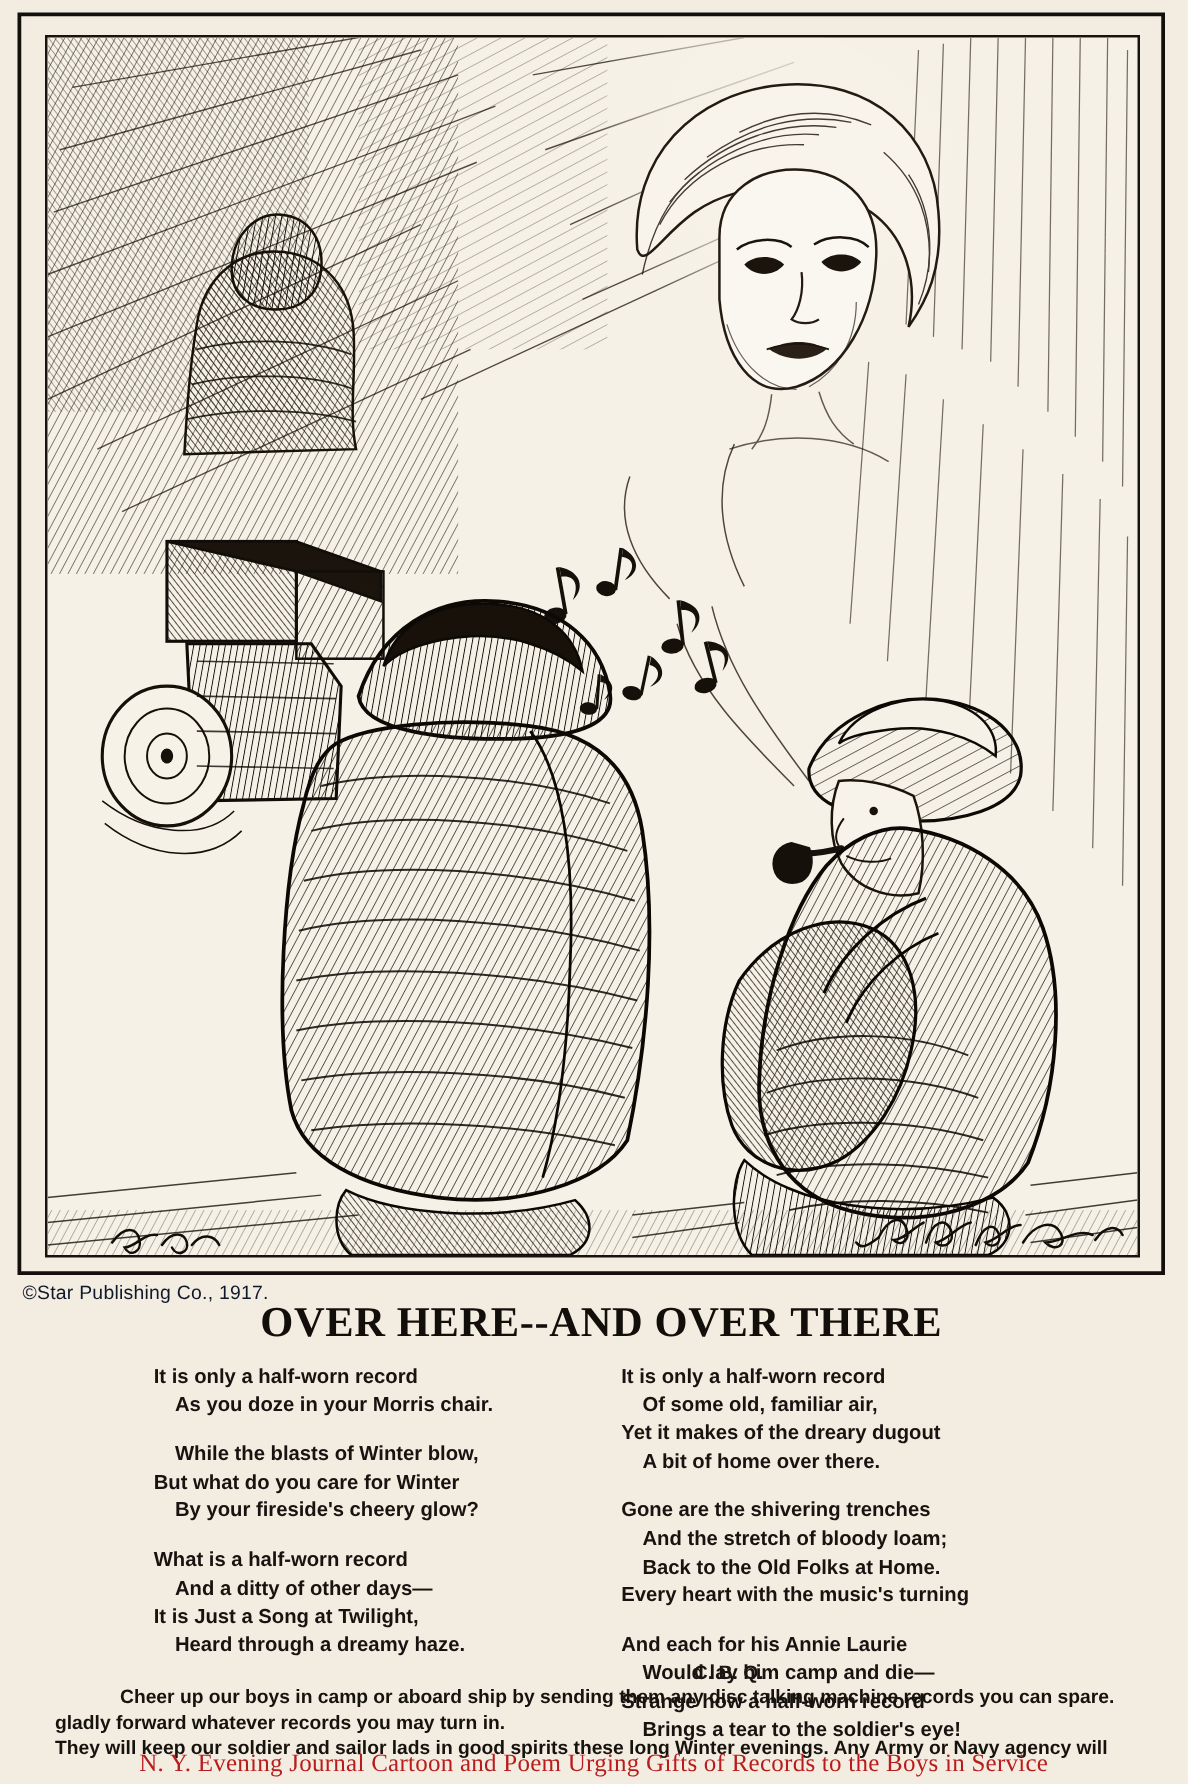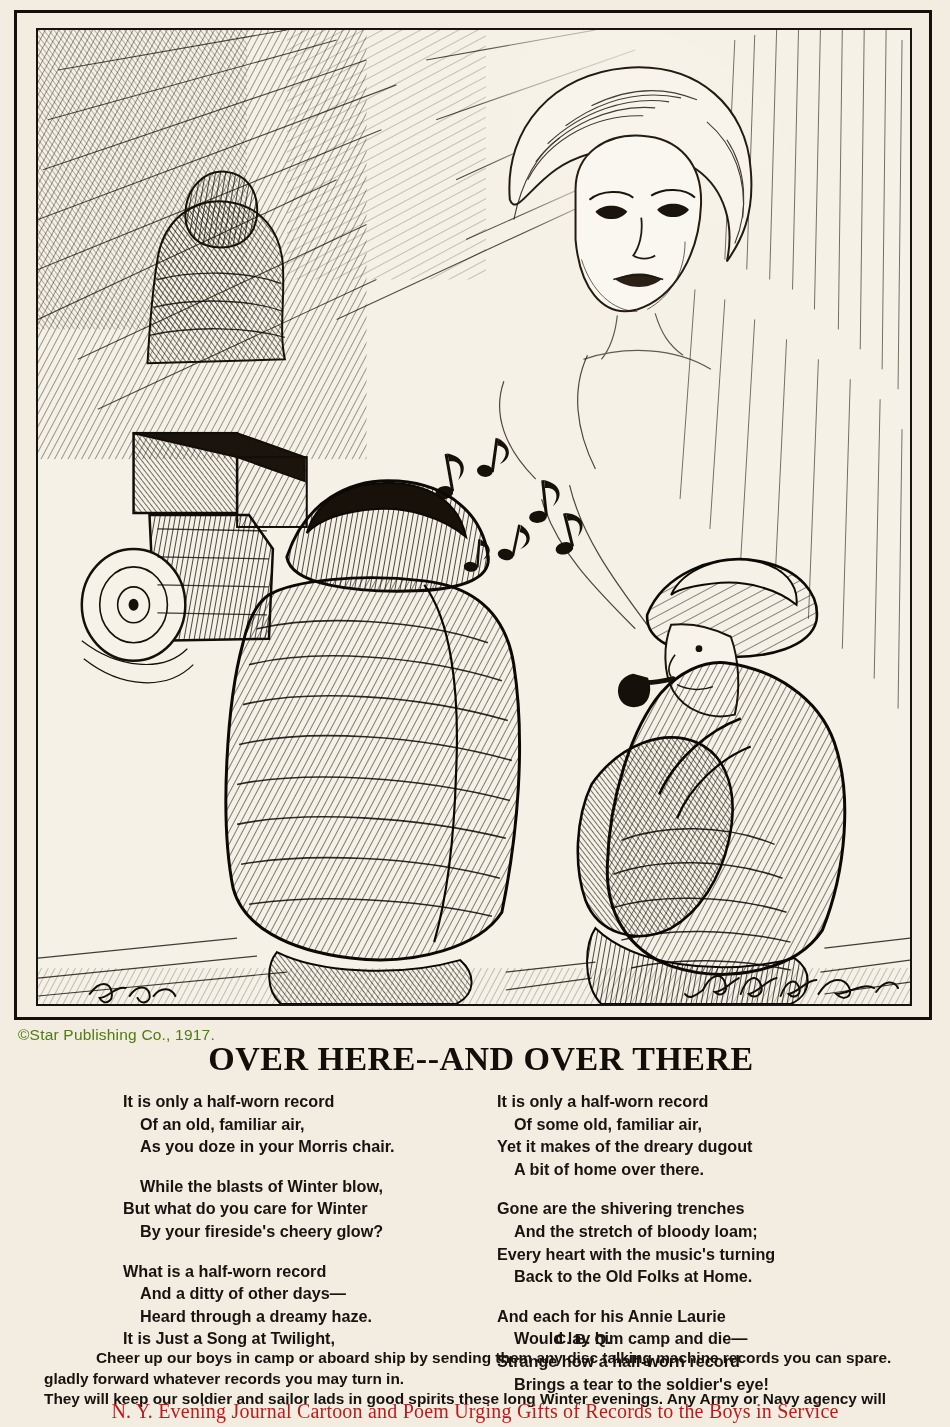--- a/index.html
+++ b/index.html
@@ -55,21 +55,21 @@
   .illo-canvas svg { display: block; width: 100%; height: 100%; }
 
   
   .copyright {
     position: absolute;
     left: 18px;
     top: 1026px;
     font-family: "Liberation Sans", sans-serif;
     font-size: 15.5px;
     letter-spacing: .2px;
-    color: #4d7c0f;
+    color: #0f172a;
     white-space: nowrap;
   }
 
   
   .headline {
     position: absolute;
     left: 12px;
     right: 0;
     top: 1040px;
     text-align: center;
@@ -448,48 +448,47 @@
   </div>
 
   <div class="copyright">©Star Publishing Co., 1917.</div>
 
   <div class="headline">OVER HERE--AND OVER THERE</div>
 
   <div class="poem">
     <div class="poem-col">
       <div class="stanza">
         <div class="line">It is only a half-worn record</div>
-        <div class="line indent-1">Of an old, familiar air,</div>
         <div class="line indent-1">As you doze in your Morris chair.</div>
       </div>
       <div class="stanza">
         <div class="line indent-1">While the blasts of Winter blow,</div>
         <div class="line">But what do you care for Winter</div>
         <div class="line indent-1">By your fireside's cheery glow?</div>
       </div>
       <div class="stanza">
         <div class="line">What is a half-worn record</div>
         <div class="line indent-1">And a ditty of other days—</div>
+        <div class="line">It is Just a Song at Twilight,</div>
         <div class="line indent-1">Heard through a dreamy haze.</div>
-        <div class="line">It is Just a Song at Twilight,</div>
       </div>
     </div>
 
     <div class="poem-col">
       <div class="stanza">
         <div class="line">It is only a half-worn record</div>
         <div class="line indent-1">Of some old, familiar air,</div>
         <div class="line">Yet it makes of the dreary dugout</div>
         <div class="line indent-1">A bit of home over there.</div>
       </div>
       <div class="stanza">
         <div class="line">Gone are the shivering trenches</div>
         <div class="line indent-1">And the stretch of bloody loam;</div>
+        <div class="line indent-1">Back to the Old Folks at Home.</div>
         <div class="line">Every heart with the music's turning</div>
-        <div class="line indent-1">Back to the Old Folks at Home.</div>
       </div>
       <div class="stanza">
         <div class="line">And each for his Annie Laurie</div>
         <div class="line indent-1">Would lay him camp and die—</div>
         <div class="line">Strange how a half-worn record</div>
         <div class="line indent-1">Brings a tear to the soldier's eye!</div>
       </div>
     </div>
   </div>
 

